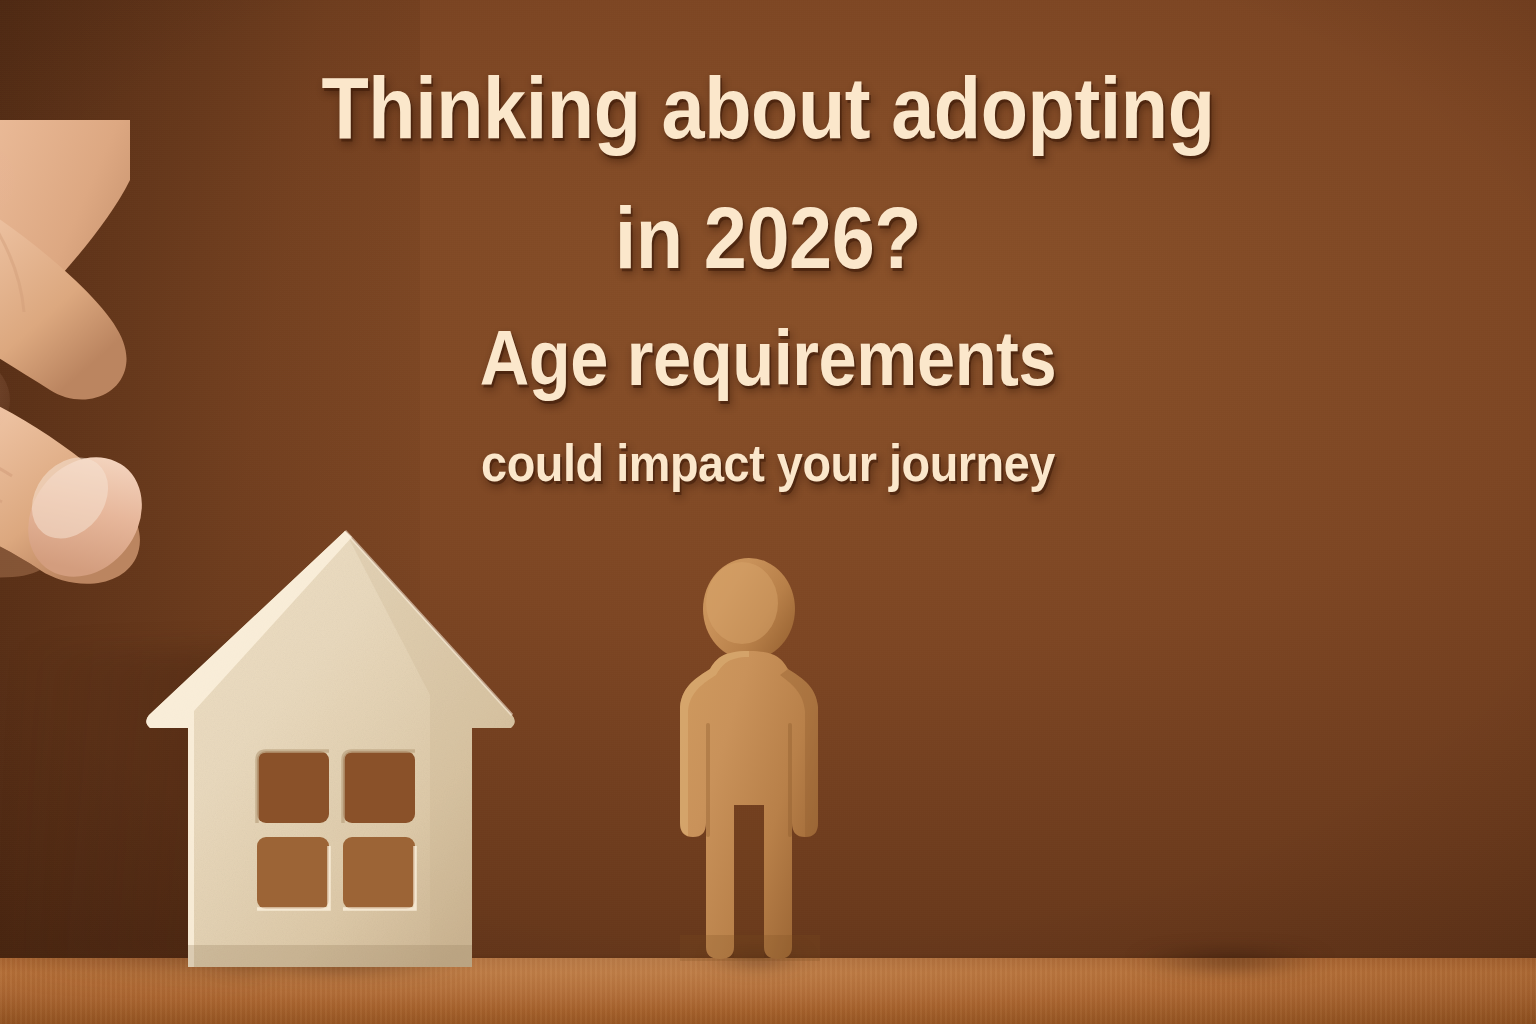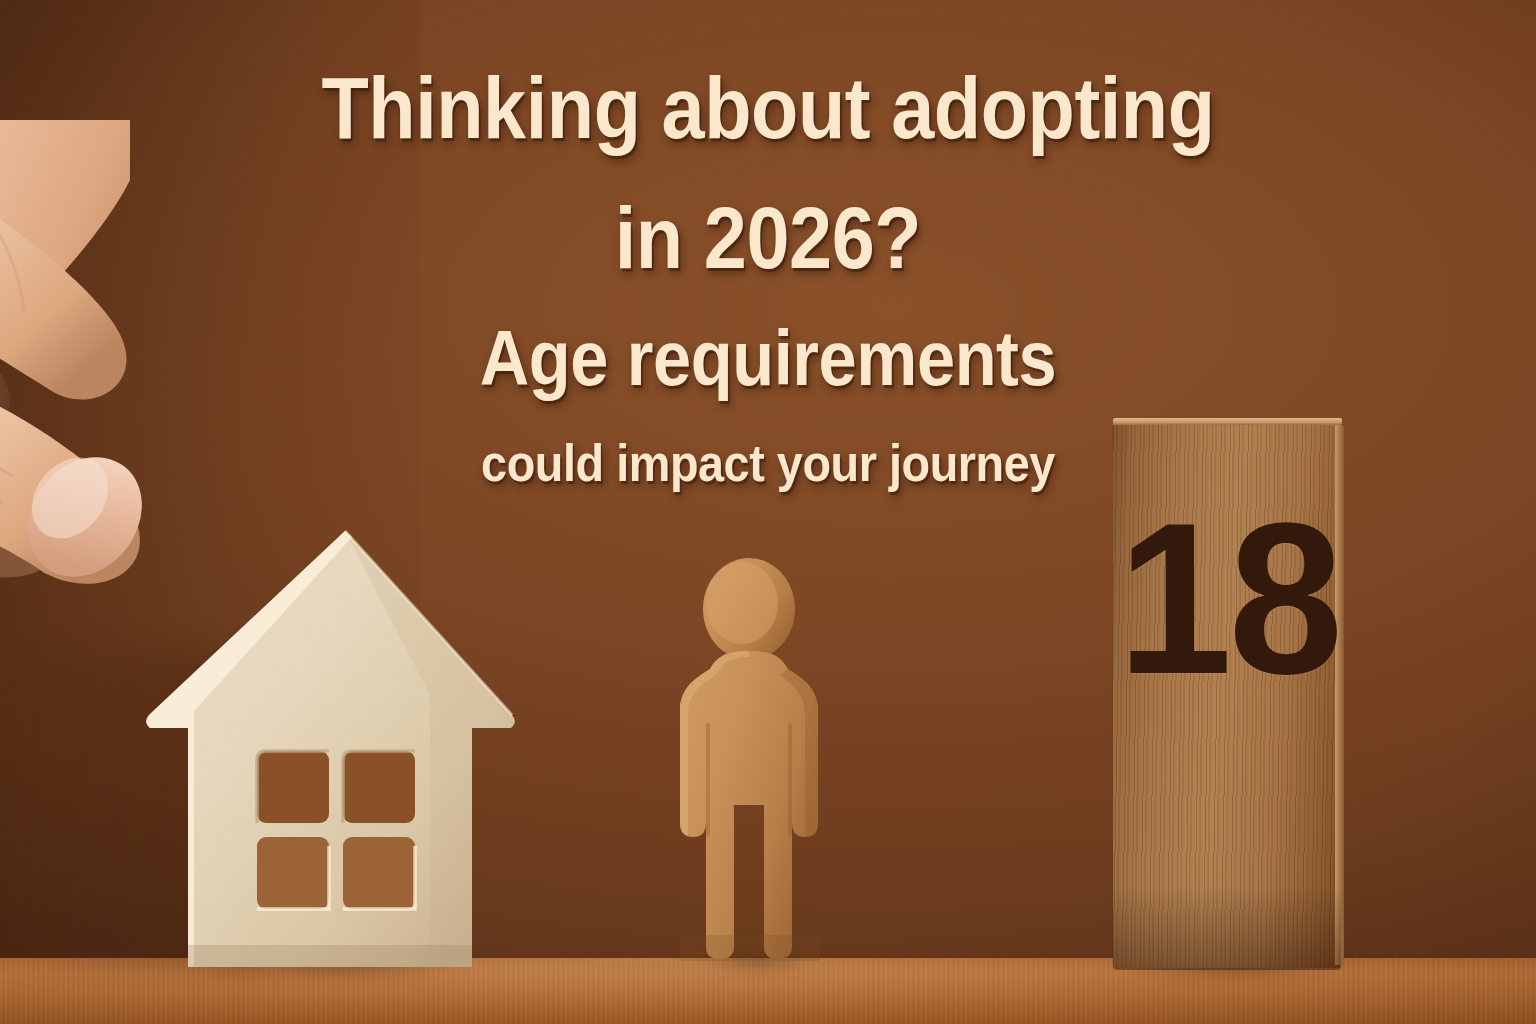--- a/index.html
+++ b/index.html
@@ -450,29 +450,20 @@
 
       <rect x="84" y="250" width="30" height="154" fill="#7a4a22" opacity="0.18"></rect>
 
       <rect x="56" y="168" width="4" height="114" rx="2" fill="#8a5a2c" opacity="0.35"></rect>
       <rect x="138" y="168" width="4" height="114" rx="2" fill="#8a5a2c" opacity="0.35"></rect>
 
       <rect x="30" y="380" width="140" height="26" fill="#7d4d20" opacity="0.22"></rect>
     </svg>
   </div>
 
-  <div class="block-wrap">
-    <div class="block-body">
-      <div class="block-grain"></div>
-    </div>
-    <div class="block-right-face"></div>
-    <div class="block-top"></div>
-    <div class="block-bottom-shade"></div>
-    <div class="block-num">18</div>
-  </div>
 
   <div class="text-block">
     <div class="headline">Thinking about adopting</div>
     <div class="headline-l2">in 2026?</div>
     <div class="headline2">Age requirements</div>
     <div class="subline">could impact your journey</div>
   </div>
 
 </div>
 

